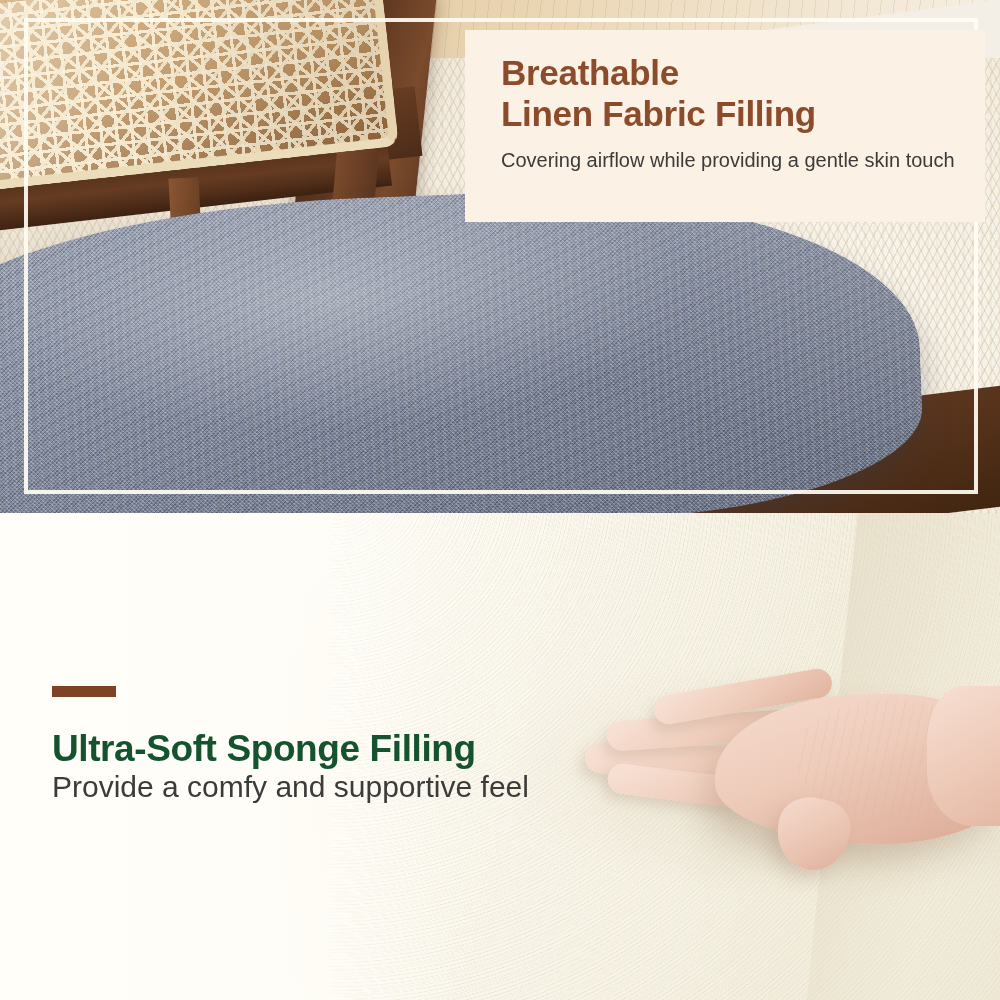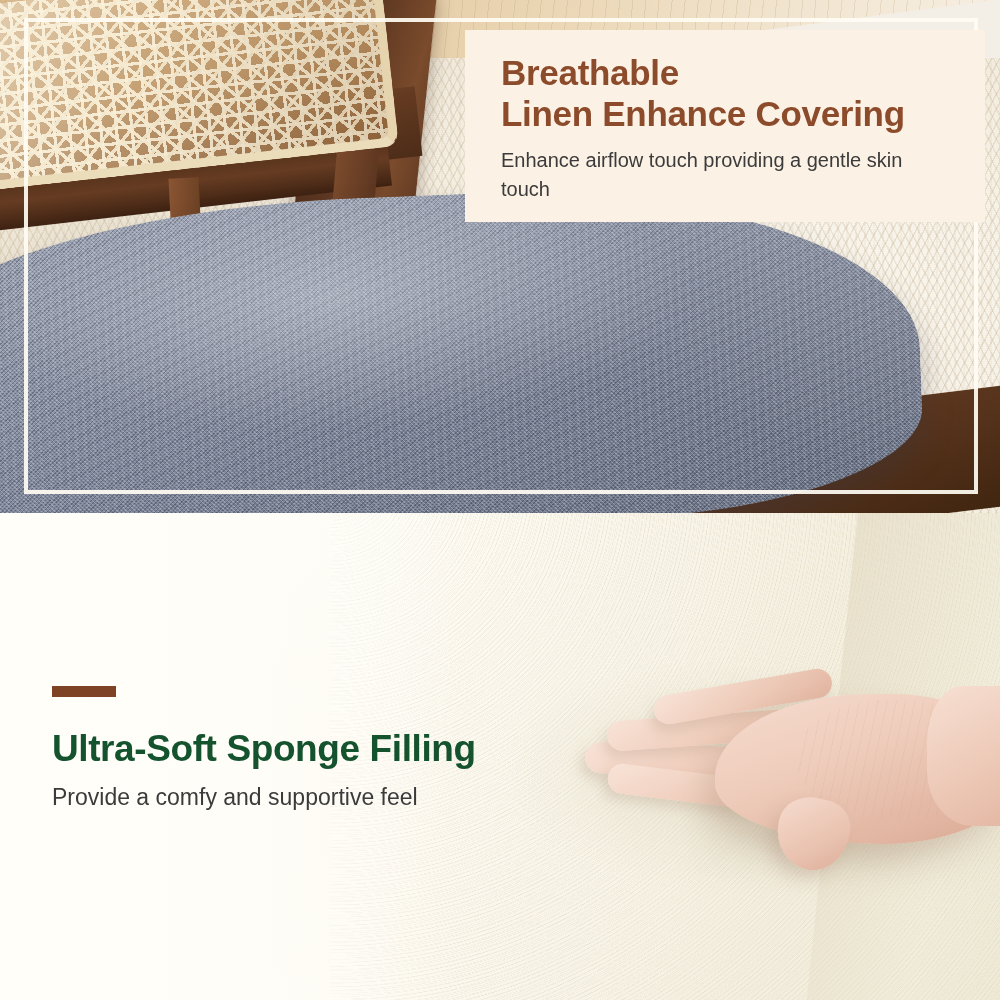--- a/index.html
+++ b/index.html
@@ -262,21 +262,21 @@
   
   .bottom-text { position:absolute; left:52px; top:686px; width:560px; }
   .accent-bar {
     width:64px; height:11px; background:#7E4324; margin-bottom:32px;
   }
   .bottom-h {
     color:#14532d; font-size:37px; font-weight:bold; letter-spacing:-.4px;
     line-height:1.1;
   }
   .bottom-sub {
-    margin-top:14px; color:#3B3B3B; font-size:23px; font-weight:normal;
+    color:#3B3B3B; font-size:30px; font-weight:normal;
   }
 </style>
 </head>
 <body>
 
 <div id="stage">
 
   <section class="photo-panel">
 
     <div class="floor"></div>
@@ -298,23 +298,23 @@
     <div class="seat-apron"></div>
     <div class="seat-apron2"></div>
     <div class="seat"></div>
     <div class="seat-sheen"></div>
 
     <div class="photo-frame"></div>
 
     <div class="text-card">
       <div class="card-h">
         <div>Breathable</div>
-        <div>Linen Enhance Covering</div>
+        <div>Linen Fabric Filling</div>
       </div>
-      <div class="card-sub">Enhance airflow touch providing a gentle skin touch</div>
+      <div class="card-sub">Covering airflow while providing a gentle skin touch</div>
     </div>
 
   </section>
 
   <section class="foam-panel">
 
     <div class="foam-tex"></div>
     <div class="foam-edge"></div>
     <div class="foam-dent"></div>
     <div class="foam-left-fade"></div>

